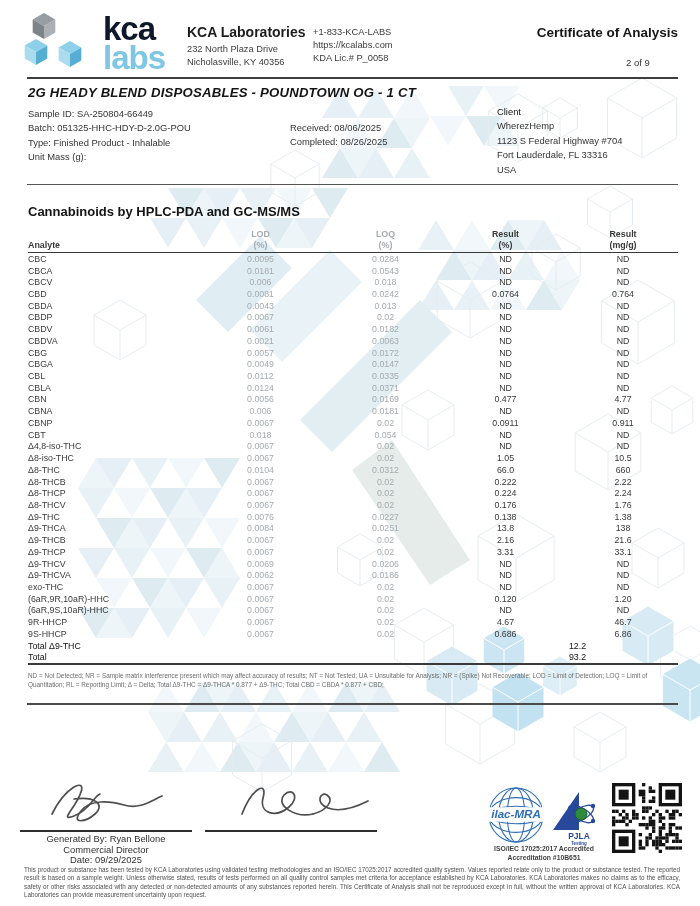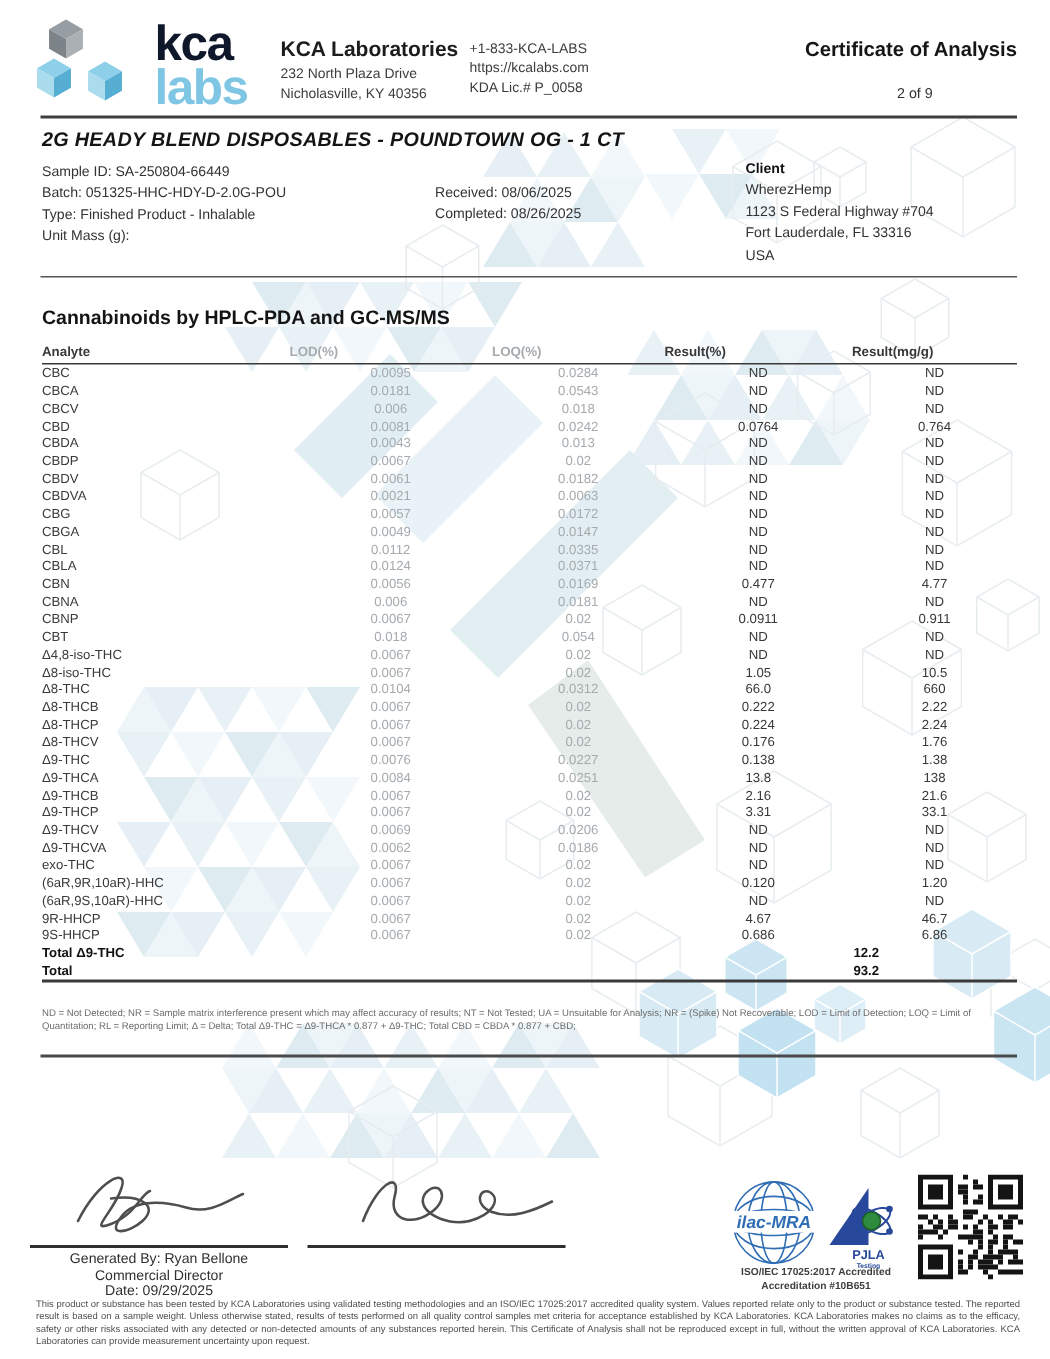--- a/index.html
+++ b/index.html
@@ -6,37 +6,37 @@
   .page{position:relative;width:700px;height:906px;background:#fff;overflow:hidden;
         font-family:"Liberation Sans",sans-serif;color:#2b2b2b;}
   .wm{position:absolute;inset:0;z-index:0;opacity:.8;}
   .abs{position:absolute;z-index:1;}
   .rule{position:absolute;z-index:1;background:#3e3e3e;}
 
   
   .lab-name{font-weight:bold;font-size:14px;color:#1c1c1c;margin-bottom:3px;}
   .hline{font-size:9.3px;color:#3c3c3c;line-height:13px;}
   .coa{font-weight:bold;font-size:13.5px;color:#161616;text-align:right;}
-  .pageno{font-size:9.5px;color:#333;text-align:left;}
+  .pageno{font-size:9.5px;color:#333;text-align:center;}
   .kca-txt{font-weight:bold;font-size:33px;letter-spacing:-1px;line-height:29px;}
 
   
   .title{font-weight:bold;font-size:13.2px;color:#141414;letter-spacing:.2px;}
   .info{font-size:9.4px;color:#333;line-height:14.4px;}
-  .client-b{font-weight:bold;color:#111;}
+  .client-b{font-weight:normal;color:#111;}
 
   
   .sec-title{font-weight:bold;font-size:13px;color:#141414;}
   .tbl{position:absolute;left:28px;top:229px;width:650px;z-index:1;}
   .thead{display:flex;border-bottom:1.6px solid #3a3a3a;padding-bottom:2px;
          font-weight:bold;font-size:8.9px;color:#1e1e1e;line-height:10.5px;}
-  .hcol{display:flex;flex-direction:row;align-items:center;}
+  .hcol{display:flex;flex-direction:column;align-items:center;}
   .h-analyte{align-self:flex-end;}
   .trow{display:flex;height:11.72px;align-items:center;font-size:8.8px;}
-  .trow.bold{font-weight:bold;color:#111;gap:24px;}
+  .trow.bold{font-weight:normal;color:#111;gap:24px;}
   .c-a{flex:0 0 165px;text-align:left;color:#3a3a3a;}
   .c-lod{flex:0 0 135px;text-align:center;color:#a6abaf;}
   .c-loq{flex:0 0 115px;text-align:center;color:#a6abaf;}
   .c-pct{flex:0 0 125px;text-align:center;color:#383838;}
   .c-mgg{flex:0 0 110px;text-align:center;color:#383838;}
   .trow.bold .c-a,.trow.bold .c-pct,.trow.bold .c-mgg{color:#111;}
   .tbody{border-bottom:2px solid #3a3a3a;}
 
   .footnote{font-size:6.4px;color:#6d6d6d;line-height:9px;}
 

